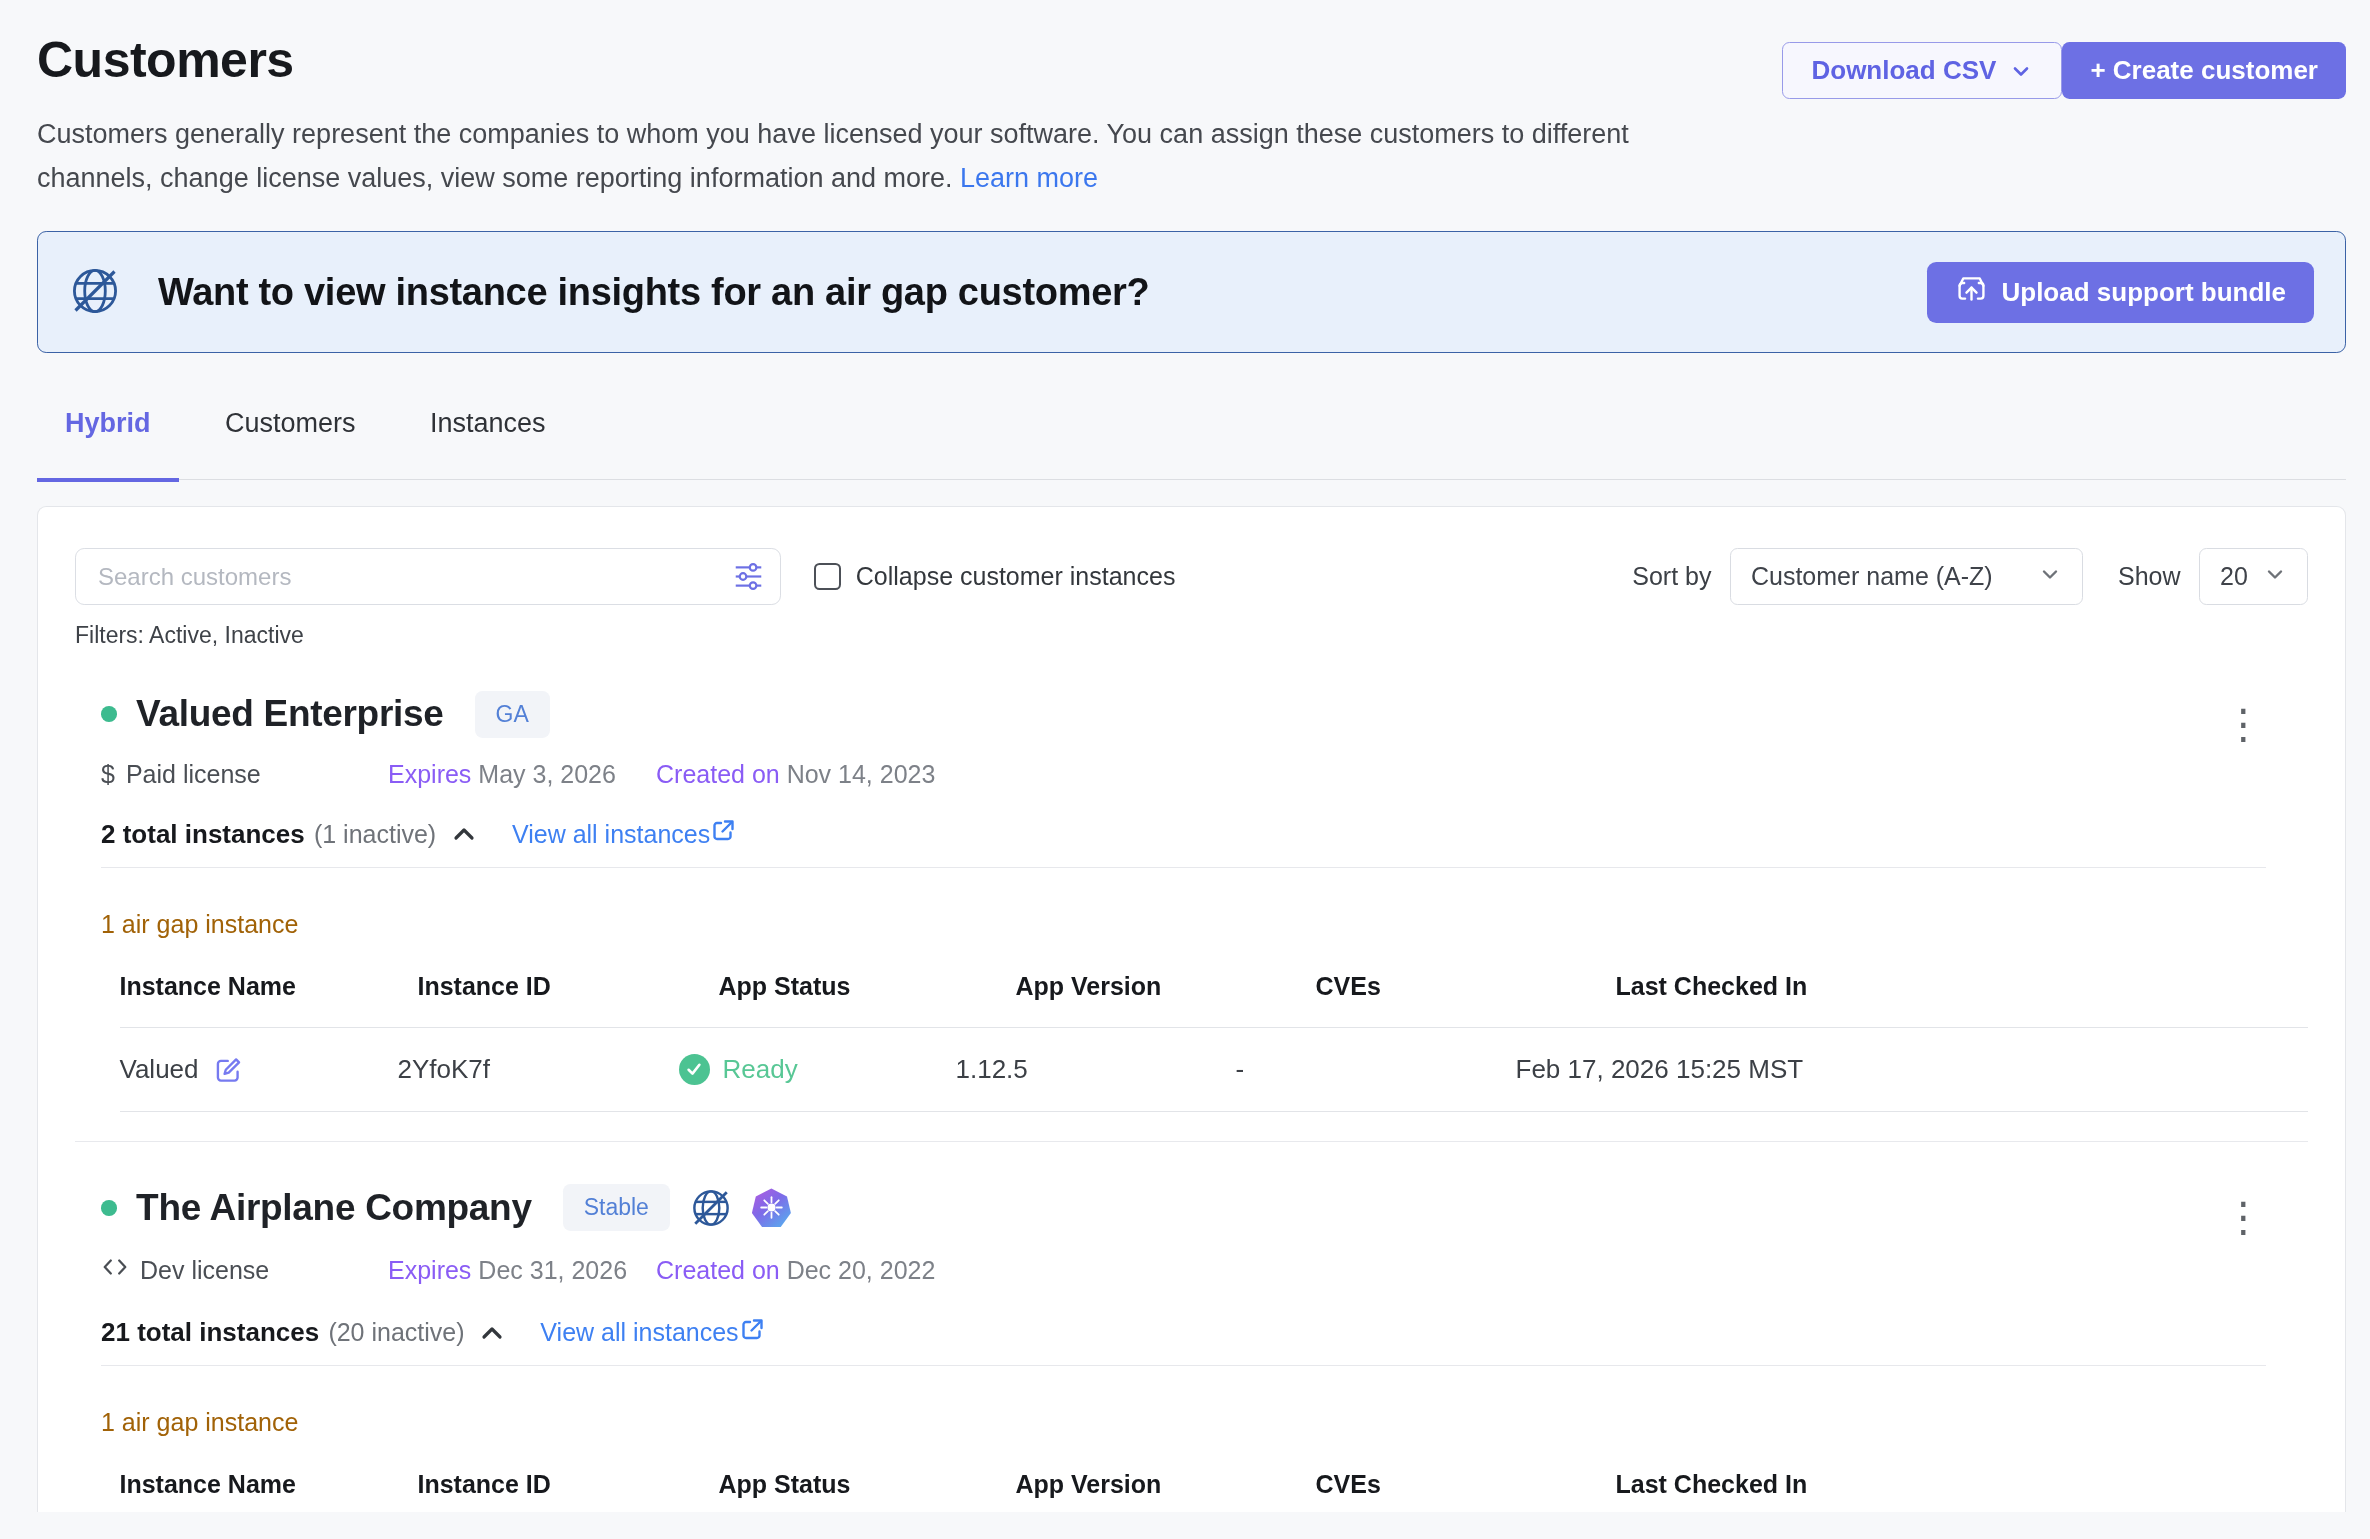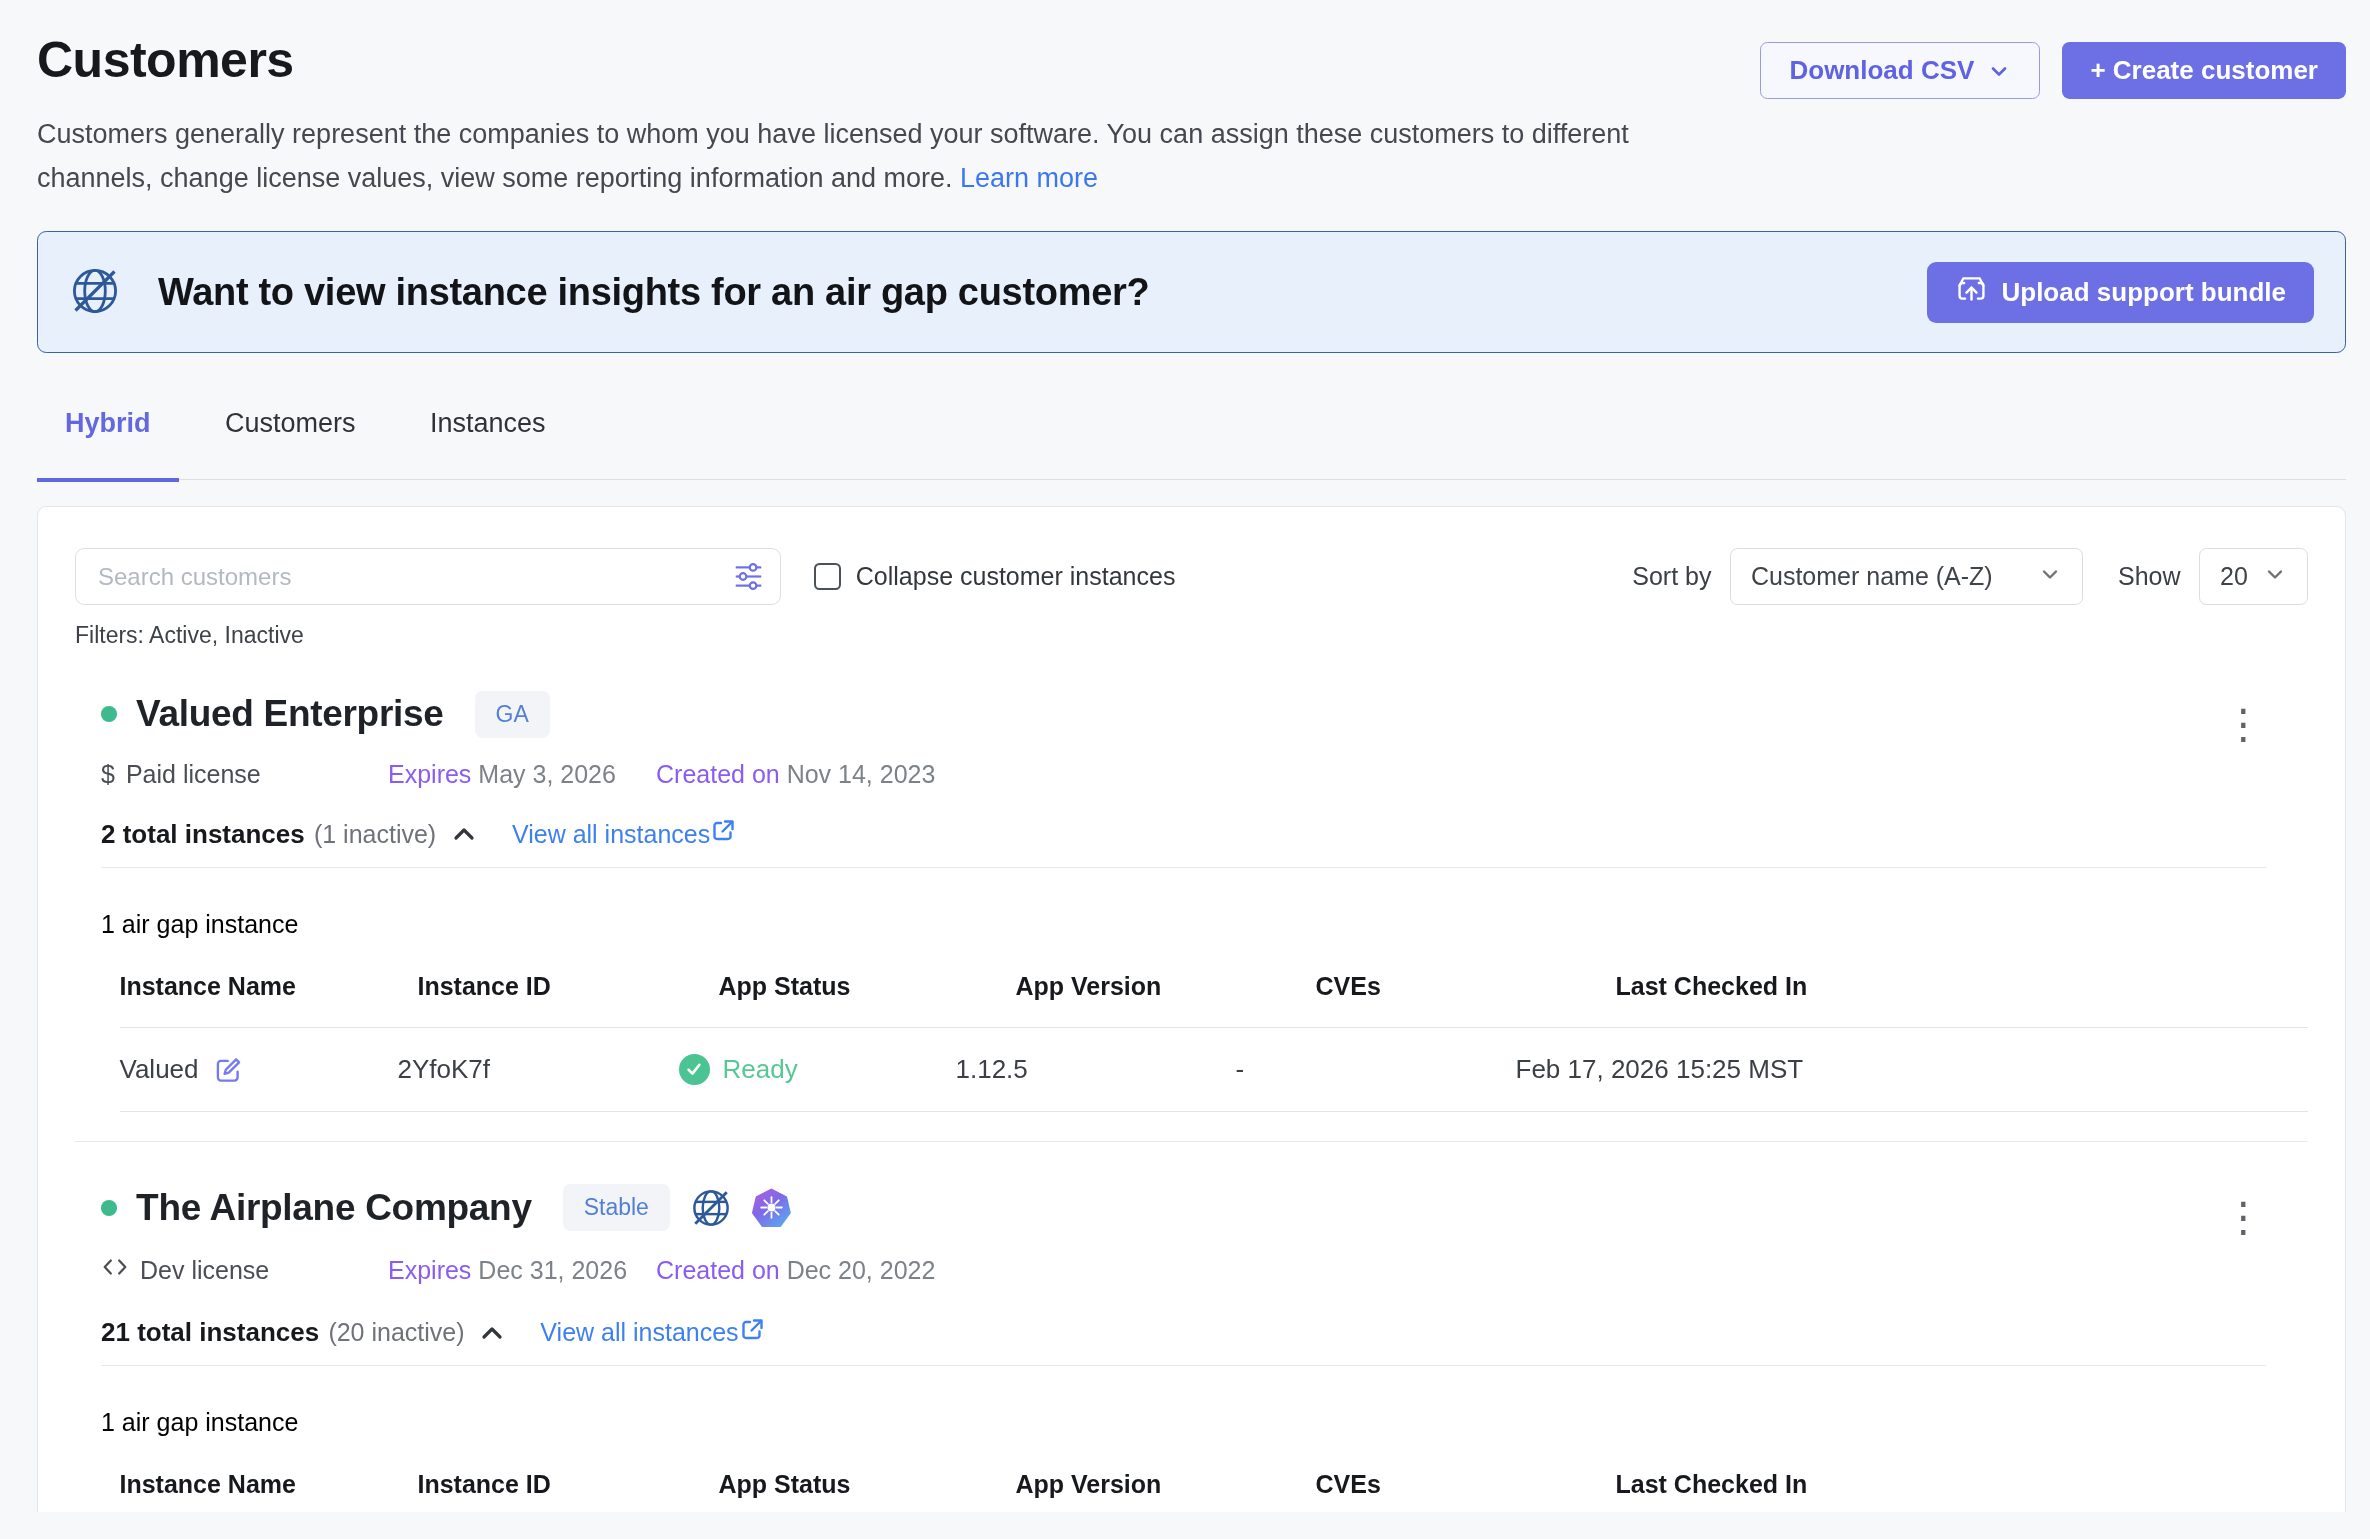--- a/index.html
+++ b/index.html
@@ -9,21 +9,21 @@
     background: #f7f8fa;
     color: #23262b;
   }
   .page { width: 2370px; height: 1539px; padding: 33px 24px 0 37px; }
 
   
   .header-row { display: flex; justify-content: space-between; align-items: flex-start; }
   .page-title { font-size: 50px; font-weight: 800; color: #17191d; letter-spacing: -0.5px; line-height: 55px; }
   .page-desc { margin-top: 24px; font-size: 27px; line-height: 44px; color: #45484e; max-width: 1657px; }
   .page-desc a { color: #3b77ee; text-decoration: none; }
-  .header-actions { display: flex; gap: 22px; margin-top: 9.2px; flex: none; padding-left: 32px; }
+  .header-actions { display: flex; margin-top: 9.2px; flex: none; padding-left: 32px; }
   .btn { display: inline-flex; align-items: center; justify-content: center; gap: 13px;
          height: 57px; padding: 0 28px; border-radius: 7.4px; font-size: 26px; font-weight: 700;
          cursor: pointer; border: 1.8px solid transparent; white-space: nowrap; }
   .btn-outline { background: #f7f7fe; border-color: #989ae9; color: #5f63e3; }
   .btn-solid { background: #6d70e4; color: #ffffff; border: none; }
   .chev { display: inline-flex; }
 
   
   .banner { margin-top: 31px; height: 122px; display: flex; align-items: center;
             background: #e8f0fb; border: 1.8px solid #3b62a6; border-radius: 9.2px; padding: 0 31px; }
@@ -75,21 +75,21 @@
   .license { display: inline-flex; align-items: center; gap: 11px; color: #4a4e54; min-width: 287px; }
   .date-group { min-width: 268px; color: #7d8188; }
   .date-group .lbl { color: #8a5cf5; }
   .inst-row { display: flex; align-items: center; margin-top: 29.5px; }
   .inst-count { font-size: 26px; font-weight: 700; color: #17191d; }
   .inst-inactive { margin-left: 9.2px; font-size: 25px; color: #6f7379; }
   .collapse-btn { margin-left: 14.8px; background: none; border: none; cursor: pointer; display: inline-flex; }
   .view-all { margin-left: 35px; display: inline-flex; align-items: center; 
               font-size: 25px; color: #3e80f2; text-decoration: none; cursor: pointer; }
   .inst-divider { margin: 16.6px 42px 0 0; border: none; border-top: 1.8px solid #e7e8ec; }
-  .airgap-heading { margin-top: 42px; font-size: 25px; color: #000000; }
+  .airgap-heading { margin-top: 42px; font-size: 25px; color: #a16207; }
 
   
   .itable { margin: 33px 0 0 18.5px; }
   .t-head, .t-row { display: grid; grid-template-columns: 278px 281px 277px 280px 280px auto; align-items: center; }
   .t-head { font-size: 25px; font-weight: 700; color: #17191d; padding-bottom: 26px; border-bottom: 1.8px solid #e2e4e8; gap: 20px; }
   .t-head.thick { border-bottom: 4.6px solid #d9dbde; }
   .t-row { padding: 26px 0; font-size: 26px; color: #3c4046; border-bottom: 1.8px solid #e2e4e8; }
   .cell-name { display: flex; align-items: center; gap: 14.8px; }
   .edit-btn { background: none; border: none; cursor: pointer; display: inline-flex; }
   .status-cell { display: flex; align-items: center; gap: 13px; }

